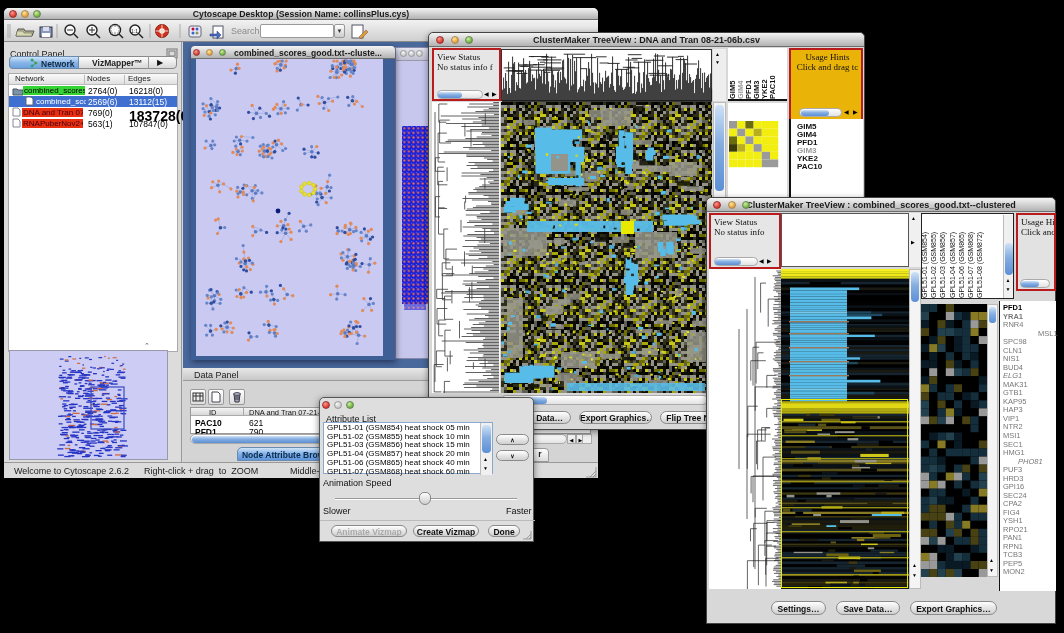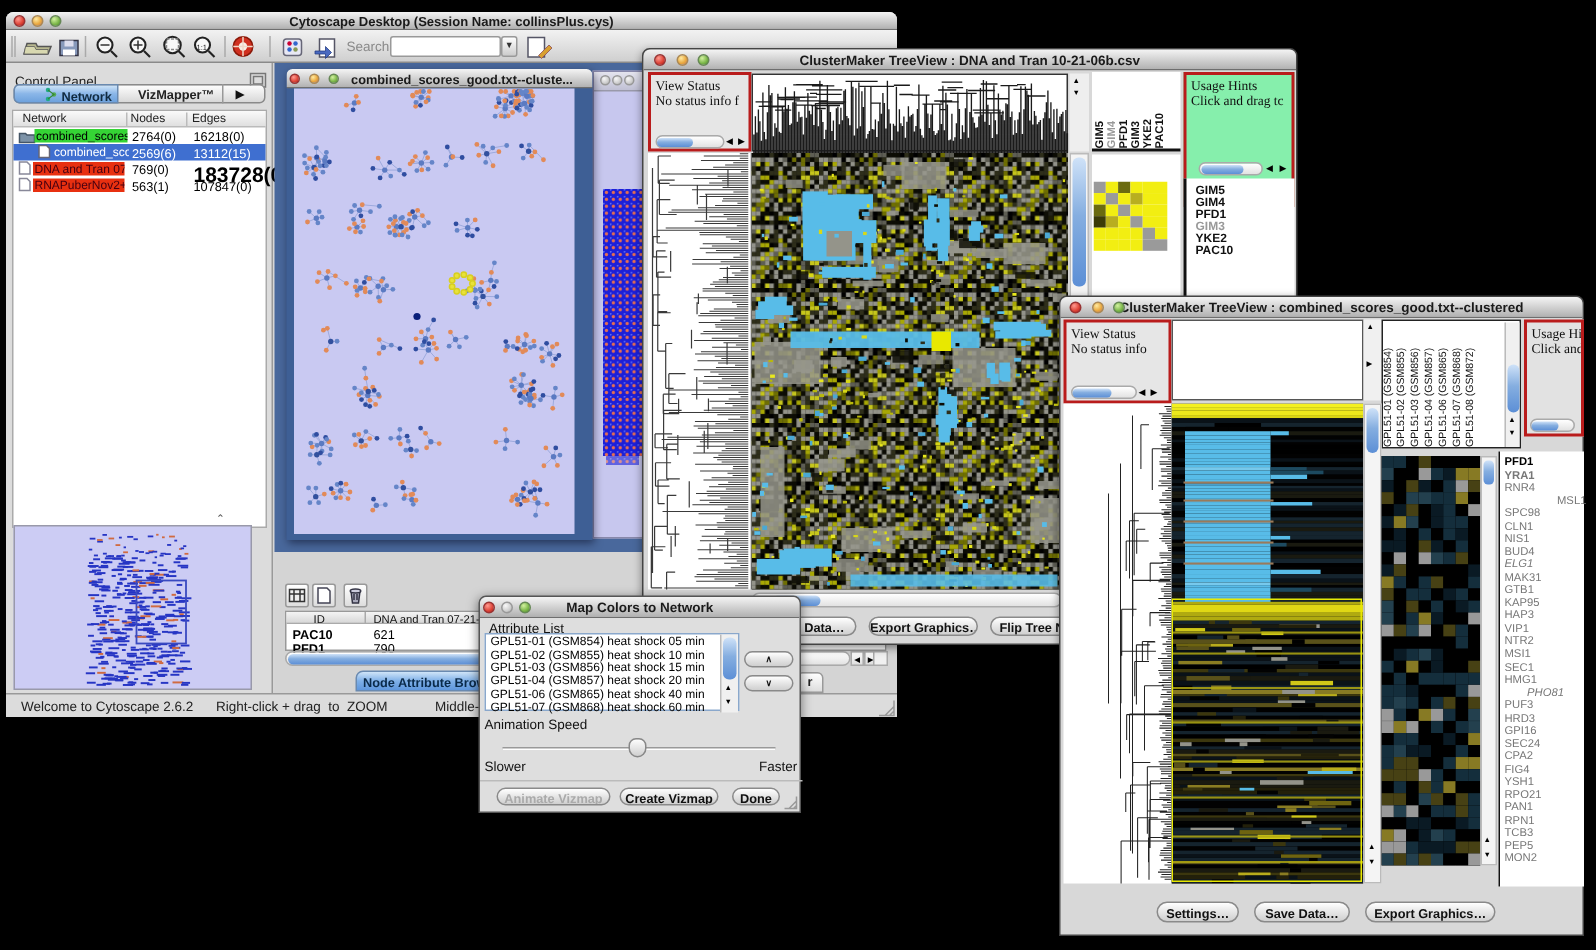--- a/index.html
+++ b/index.html
@@ -1452,20 +1452,23 @@
                 <circle cx="117.4" cy="126.1" r="1.8"></circle>
               </g>
               <circle cx="82" cy="152" r="2.4" fill="#0a1f7a"></circle>
             </g>
           </svg>
         </div>
     </div>
   </div>
 
   <div class="abs" style="left:179px;top:360px;width:415px;height:94px;background:#d4d4d4;">
+    <div class="abs" style="left:0;top:0;width:415px;height:13px;background:linear-gradient(#e8e8e8,#c8c8c8);border-bottom:1px solid #999;">
+      <span style="position:absolute;left:11px;top:2px;font-size:9px;color:#222;">Data Panel</span>
+    </div>
 
     <div class="abs" style="left:7px;top:21px;width:16px;height:16px;background:linear-gradient(#fff,#ddd);border:1px solid #999;border-radius:2px;">
       <svg width="14" height="14" style="position:absolute;left:0;top:0">
           <rect x="2" y="3" width="10" height="8" fill="#eee" stroke="#333"></rect>
           <line x1="2" y1="6" x2="12" y2="6" stroke="#333"></line>
           <line x1="5" y1="3" x2="5" y2="11" stroke="#333"></line>
           <line x1="9" y1="3" x2="9" y2="11" stroke="#333"></line>
         </svg>
     </div>
     <div class="abs" style="left:25px;top:21px;width:16px;height:16px;background:linear-gradient(#fff,#ddd);border:1px solid #999;border-radius:2px;">
@@ -1508,21 +1511,21 @@
     <span style="position:absolute;left:10px;top:3px;font-size:9px;color:#222;">Welcome to Cytoscape 2.6.2</span>
     <span style="position:absolute;left:140px;top:3px;font-size:9px;color:#222;">Right-click + drag&nbsp; to&nbsp; ZOOM</span>
     <span style="position:absolute;left:286px;top:3px;font-size:9px;color:#222;">Middle-</span>
     <svg width="14" height="14" style="position:absolute;left:580px;top:2px;">
         <path d="M12 2 L12 12 L2 12 M12 6 L6 12 M12 9 L9 12" stroke="#999" fill="none"></path>
       </svg>
   </div>
 </div>
 
 <div class="abs" style="left:428px;top:32px;width:437px;height:398px;background:#d8d8d8;border:1px solid #444;border-radius:5px 5px 0 0;box-shadow:0 2px 6px rgba(0,0,0,.45);">
-  <div class="titlebar abs" style="left:0;top:0;width:435px;height:14px;border-radius:5px 5px 0 0;line-height:15px;">ClusterMaker TreeView : DNA and Tran 10-21-06b.csv</div>
+  <div class="titlebar abs" style="left:0;top:0;width:435px;height:14px;border-radius:5px 5px 0 0;line-height:15px;">ClusterMaker TreeView : DNA and Tran 08-21-06b.csv</div>
   <div class="light red" style="left:7px;top:3px;"></div>
   <div class="light yel" style="left:22px;top:3px;"></div>
   <div class="light grn" style="left:36px;top:3px;"></div>
 
   <div class="panel" style="left:3px;top:15px;width:69px;height:53px;">
     <div class="ptext" style="white-space:nowrap;overflow:hidden;">View Status<br>No status info f</div>
     <div class="track" style="left:3px;top:40px;width:46px;height:9px;"></div>
     <div class="pill" style="left:4px;top:41.5px;width:24px;height:6px;"></div>
     <span class="abs" style="left:50px;top:40px;font-size:6px;">◀</span>
     <span class="abs" style="left:58px;top:40px;font-size:6px;">▶</span>
@@ -1539,21 +1542,21 @@
   <div class="abs" style="left:299px;top:15px;width:59px;height:53px;background:#fff;border-bottom:2px solid #111;">
     <svg width="59" height="53" style="position:absolute;left:0;top:0;font-family:Liberation Sans;font-size:7.5px;font-weight:bold">
         <text transform="rotate(-90 7 51)" x="7" y="51" fill="#111">GIM5</text>
         <text transform="rotate(-90 15 51)" x="15" y="51" fill="#999">GIM4</text>
         <text transform="rotate(-90 23 51)" x="23" y="51" fill="#111">PFD1</text>
         <text transform="rotate(-90 31 51)" x="31" y="51" fill="#111">GIM3</text>
         <text transform="rotate(-90 39 51)" x="39" y="51" fill="#111">YKE2</text>
         <text transform="rotate(-90 47 51)" x="47" y="51" fill="#111">PAC10</text>
       </svg>
   </div>
-  <div class="panel" style="left:360px;top:15px;width:74px;height:90px;background:#86efac;">
+  <div class="panel" style="left:360px;top:15px;width:74px;height:90px;background:#eab308;text-align:center;">
     <div class="ptext" style="white-space:nowrap;overflow:hidden;">Usage Hints<br>Click and drag tc</div>
     <div class="track" style="left:8px;top:58px;width:43px;height:9px;"></div>
     <div class="pill" style="left:10px;top:59.5px;width:28px;height:6px;"></div>
     <span class="abs" style="left:53px;top:58px;font-size:6px;">◀</span>
     <span class="abs" style="left:62px;top:58px;font-size:6px;">▶</span>
   </div>
 
   <div class="abs" style="left:3px;top:69px;width:68px;height:291px;background:#fff;">
       <svg width="67" height="291" style="position:absolute;left:0;top:0">
         <path d="M61.2 0.5H67M37.2 2.0H67M61.2 3.5H67M35.3 5.0H67M56.8 6.5H67M51.4 8.0H67M43.4 9.5H67M29.1 11.0H67M61.9 12.5H67M8.8 14.0H67M46.4 15.5H67M30.2 17.0H67M49.4 18.5H67M40.8 20.0H67M14.1 21.5H67M49.7 23.0H67M29.3 24.5H67M56.9 26.0H67M38.1 27.5H67M34.3 29.0H67M50.0 30.5H67M49.3 32.0H67M59.6 33.5H67M44.7 35.0H67M33.3 36.5H67M15.7 38.0H67M13.5 39.5H67M50.4 41.0H67M40.8 42.5H67M52.6 44.0H67M31.1 45.5H67M36.9 47.0H67M59.2 48.5H67M11.8 50.0H67M6.4 51.5H67M34.2 53.0H67M34.5 54.5H67M51.9 56.0H67M55.1 57.5H67M60.6 59.0H67M36.5 60.5H67M42.6 62.0H67M34.5 63.5H67M45.3 65.0H67M38.5 66.5H67M61.2 68.0H67M56.9 69.5H67M29.7 71.0H67M48.4 72.5H67M29.4 74.0H67M54.7 75.5H67M47.7 77.0H67M61.7 78.5H67M55.9 80.0H67M57.7 81.5H67M50.0 83.0H67M47.2 84.5H67M43.2 86.0H67M41.4 87.5H67M44.6 89.0H67M36.4 90.5H67M36.4 92.0H67M51.5 93.5H67M56.5 95.0H67M30.5 96.5H67M39.9 98.0H67M56.0 99.5H67M59.0 101.0H67M59.3 102.5H67M43.9 104.0H67M40.9 105.5H67M34.8 107.0H67M33.5 108.5H67M57.7 110.0H67M48.3 111.5H67M33.8 113.0H67M44.6 114.5H67M45.0 116.0H67M49.4 117.5H67M36.9 119.0H67M35.0 120.5H67M60.3 122.0H67M42.5 123.5H67M30.7 125.0H67M50.3 126.5H67M58.6 128.0H67M42.7 129.5H67M62.0 131.0H67M35.3 132.5H67M31.3 134.0H67M44.5 135.5H67M48.9 137.0H67M33.0 138.5H67M46.7 140.0H67M58.0 141.5H67M45.3 143.0H67M30.5 144.5H67M41.5 146.0H67M47.0 147.5H67M37.4 149.0H67M49.2 150.5H67M33.6 152.0H67M36.6 153.5H67M55.3 155.0H67M46.6 156.5H67M13.6 158.0H67M60.3 159.5H67M29.0 161.0H67M61.7 162.5H67M53.8 164.0H67M41.0 165.5H67M51.3 167.0H67M56.4 168.5H67M42.5 170.0H67M37.2 171.5H67M13.9 173.0H67M46.2 174.5H67M61.4 176.0H67M53.5 177.5H67M31.3 179.0H67M44.9 180.5H67M30.4 182.0H67M33.2 183.5H67M56.9 185.0H67M44.6 186.5H67M35.9 188.0H67M12.9 189.5H67M9.1 191.0H67M34.6 192.5H67M51.4 194.0H67M32.3 195.5H67M51.7 197.0H67M49.1 198.5H67M30.1 200.0H67M46.9 201.5H67M43.6 203.0H67M46.1 204.5H67M49.1 206.0H67M31.4 207.5H67M56.7 209.0H67M56.5 210.5H67M34.7 212.0H67M53.0 213.5H67M56.4 215.0H67M42.4 216.5H67M37.0 218.0H67M53.4 219.5H67M46.8 221.0H67M40.7 222.5H67M51.9 224.0H67M39.1 225.5H67M32.0 227.0H67M39.6 228.5H67M48.1 230.0H67M34.5 231.5H67M40.9 233.0H67M29.6 234.5H67M53.1 236.0H67M51.1 237.5H67M9.7 239.0H67M33.7 240.5H67M51.3 242.0H67M50.3 243.5H67M51.5 245.0H67M45.8 246.5H67M31.7 248.0H67M46.3 249.5H67M37.8 251.0H67M51.5 252.5H67M50.8 254.0H67M35.8 255.5H67M46.0 257.0H67M34.6 258.5H67M55.7 260.0H67M47.5 261.5H67M61.3 263.0H67M33.0 264.5H67M50.3 266.0H67M59.1 267.5H67M53.6 269.0H67M33.6 270.5H67M59.2 272.0H67M50.8 273.5H67M61.5 275.0H67M55.2 276.5H67M36.7 278.0H67M46.5 279.5H67M32.4 281.0H67M31.0 282.5H67M44.3 284.0H67M32.1 285.5H67M60.2 287.0H67M58.1 288.5H67M10.8 290.0H67M19.9 188.0v13.4M18.2 248.7v13.6M33.6 93.6v7.1M32.7 99.5v8.0M39.9 180.0v17.4M52.7 126.7v14.3M29.0 117.9v12.4M53.3 11.4v11.0M27.5 218.9v17.4M32.9 21.7v12.7M37.5 185.2v15.1M32.5 149.4v15.0M15.1 65.3v13.9M53.1 256.6v8.7M52.9 75.9v10.9M20.4 163.9v10.1M41.4 260.3v6.7M40.3 163.6v8.6M15.4 255.4v14.0M39.0 27.9v16.7M6.8 2.0v18.2M6.8 2.0h8.5M6.8 20.2h7.6M7.6 18.1v22.9M7.6 18.1h10.2M7.6 41.0h11.5M6.1 31.1v28.9M6.1 31.1h8.8M6.1 60.0h7.0M3.4 55.7v13.6M3.4 55.7h4.6M3.4 69.3h9.4M5.7 65.2v17.7M5.7 65.2h6.0M5.7 82.8h9.7M6.6 79.4v27.1M6.6 79.4h4.4M6.6 106.5h8.5M3.4 94.6v20.3M3.4 94.6h4.7M3.4 114.9h4.6M6.5 105.8v26.3M6.5 105.8h6.3M6.5 132.1h5.0M11.8 127.0v29.9M11.8 127.0h4.4M11.8 156.9h5.3M13.9 147.1v19.9M13.9 147.1h11.1M13.9 167.0h5.8M10.2 160.8v13.0M10.2 160.8h8.2M10.2 173.8h10.6M10.4 171.6v26.2M10.4 171.6h12.0M10.4 197.8h8.8M4.7 187.3v9.2M4.7 187.3h11.4M4.7 196.5h8.6M12.5 194.1v23.2M12.5 194.1h7.1M12.5 217.3h8.7M5.0 206.5v15.6M5.0 206.5h10.4M5.0 222.1h9.3M6.7 218.0v15.7M6.7 218.0h7.1M6.7 233.8h4.4M12.9 228.2v25.9M12.9 228.2h6.0M12.9 254.1h8.0M4.4 248.9v15.8M4.4 248.9h8.7M4.4 264.7h5.5M2.2 262.5v27.4M2.2 262.5h9.4M2.2 289.9h7.2M12.4 279.4v23.7M12.4 279.4h5.7M12.4 303.1h6.5M3 10V280" stroke="#3a3a3a" stroke-width="0.8" fill="none"></path>
@@ -2958,21 +2961,20 @@
       <div style="position:absolute;left:3px;top:257.9px;font-size:7.5px;color:#777;">PEP5</div>
       <div style="position:absolute;left:3px;top:266.4px;font-size:7.5px;color:#777;">MON2</div>
     </div>
 
   <div class="btn" style="left:64px;top:403px;width:55px;height:14px;line-height:14px;">Settings…</div>
   <div class="btn" style="left:129px;top:403px;width:64px;height:14px;line-height:14px;">Save Data…</div>
   <div class="btn" style="left:203px;top:403px;width:87px;height:14px;line-height:14px;">Export Graphics…</div>
 </div>
 
 <div class="abs" style="left:319px;top:397px;width:215px;height:145px;background:#dedede;border:1px solid #555;border-radius:5px 5px 0 0;box-shadow:0 2px 7px rgba(0,0,0,.5);">
-  <div class="titlebar abs" style="left:0;top:0;width:213px;height:14px;border-radius:5px 5px 0 0;line-height:15px;">Map Colors to Network</div>
   <div class="light red" style="left:2px;top:3px;"></div>
   <div class="light gray" style="left:14px;top:3px;"></div>
   <div class="light grn" style="left:26px;top:3px;"></div>
   <div class="abs" style="left:6px;top:16px;font-size:9px;color:#111;">Attribute List</div>
   <div class="abs" style="left:3px;top:24px;width:170px;height:52px;background:#fff;border:1.5px solid #8aa8cc;">
     <div style="position:absolute;left:3px;top:1px;">
         <div class="ai">GPL51-01 (GSM854) heat shock 05 min</div>
         <div class="ai">GPL51-02 (GSM855) heat shock 10 min</div>
         <div class="ai">GPL51-03 (GSM856) heat shock 15 min</div>
         <div class="ai">GPL51-04 (GSM857) heat shock 20 min</div>

